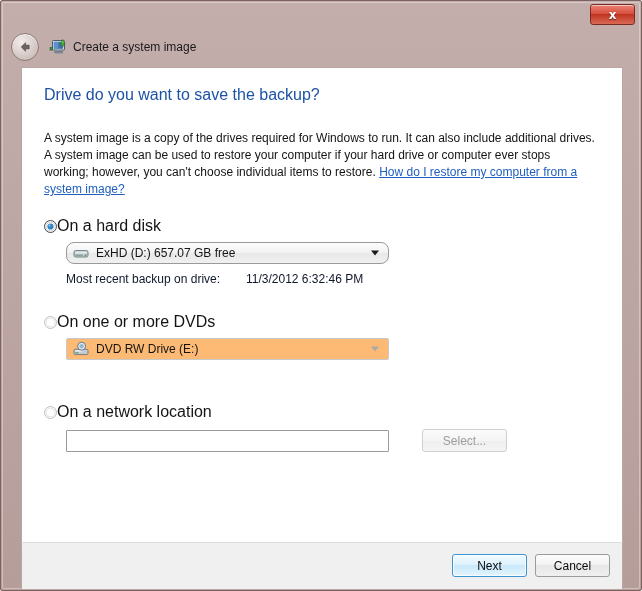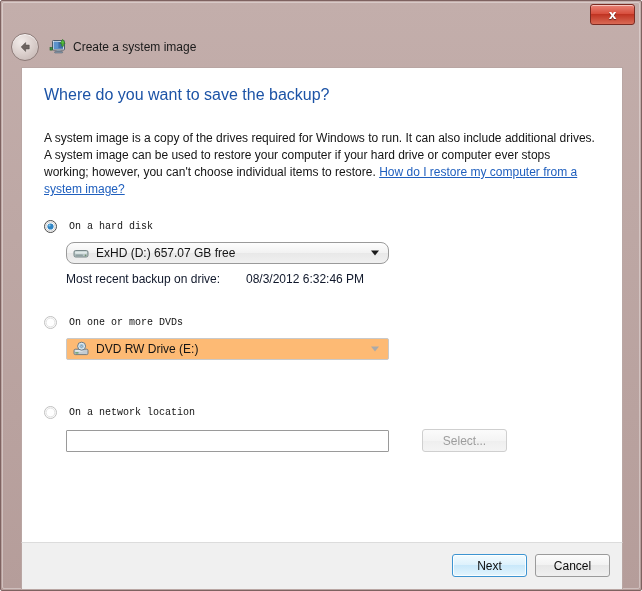--- a/index.html
+++ b/index.html
@@ -157,25 +157,24 @@
     height: 18px;
     cursor: default;
   }
   .radio {
     width: 13px;
     height: 13px;
     flex: none;
     display: block;
   }
   .radio-label {
-    margin-left: 12px;
-    font-size: 10px;
+    margin-left: 0;
+    font-size: 16px;
     color: #141414;
     white-space: nowrap;
-    font-family: Liberation Mono, monospace;
   }
 
   
   .combo {
     position: relative;
     margin-left: 22px;
     margin-top: 7px;
     width: 323px;
     height: 22px;
     box-sizing: border-box;
@@ -343,21 +342,21 @@
         <rect x="1" y="9.5" width="2.6" height="2.6" fill="#3f8f46" stroke="#236028" stroke-width="0.6"></rect>
         <path d="M11.2 5.6 L13.6 1.4 L16 5.6 L14.4 5.6 L14.4 8.2 L12.8 8.2 L12.8 5.6 Z" fill="#55c03a" stroke="#2d7a22" stroke-width="0.7" stroke-linejoin="round"></path>
       </svg>
 
       <span class="titlebar-text">Create a system image</span>
     </div>
   </div>
 
   <div class="content">
 
-    <div class="page-title">Where do you want to save the backup?</div>
+    <div class="page-title">Drive do you want to save the backup?</div>
 
     <div class="body-text">
       <span>A system image is a copy of the drives required for Windows to run. It can also include additional drives. A system image can be used to restore your computer if your hard drive or computer ever stops working; however, you can't choose individual items to restore. </span><a class="help-link" href="#">How do I restore my computer from a system image?</a>
     </div>
 
     <div class="option-group opt-hard-disk">
       <div class="radio-row">
         <svg class="radio" viewBox="0 0 13 13">
           <circle cx="6.5" cy="6.5" r="6" fill="#ffffff" stroke="#4a4a4a" stroke-width="1"></circle>
           <circle cx="6.5" cy="6.5" r="4.6" fill="none" stroke="#c9c9c9" stroke-width="1"></circle>
@@ -373,21 +372,21 @@
           <rect x="2" y="6.4" width="12" height="2.3" rx="1" fill="#dfe9e9"></rect>
           <rect x="2.4" y="9.6" width="7.5" height="1.3" rx="0.5" fill="#8fa0a2"></rect>
           <circle cx="12.6" cy="10.3" r="0.9" fill="#6e8f6e"></circle>
         </svg>
         <span class="combo-text">ExHD (D:)  657.07 GB free</span>
         <span class="combo-arrow"></span>
       </div>
 
       <div class="recent-row">
         <span class="recent-label">Most recent backup on drive:</span>
-        <span class="recent-value">08/3/2012 6:32:46 PM</span>
+        <span class="recent-value">11/3/2012 6:32:46 PM</span>
       </div>
     </div>
 
     <div class="option-group opt-dvd">
       <div class="radio-row">
         <svg class="radio" viewBox="0 0 13 13">
           <circle cx="6.5" cy="6.5" r="6" fill="#fdfdfd" stroke="#c0c0c0" stroke-width="1"></circle>
           <circle cx="6.5" cy="6.5" r="4.4" fill="#ffffff" stroke="#e2e2e2" stroke-width="1"></circle>
         </svg>
         <span class="radio-label">On one or more DVDs</span>

